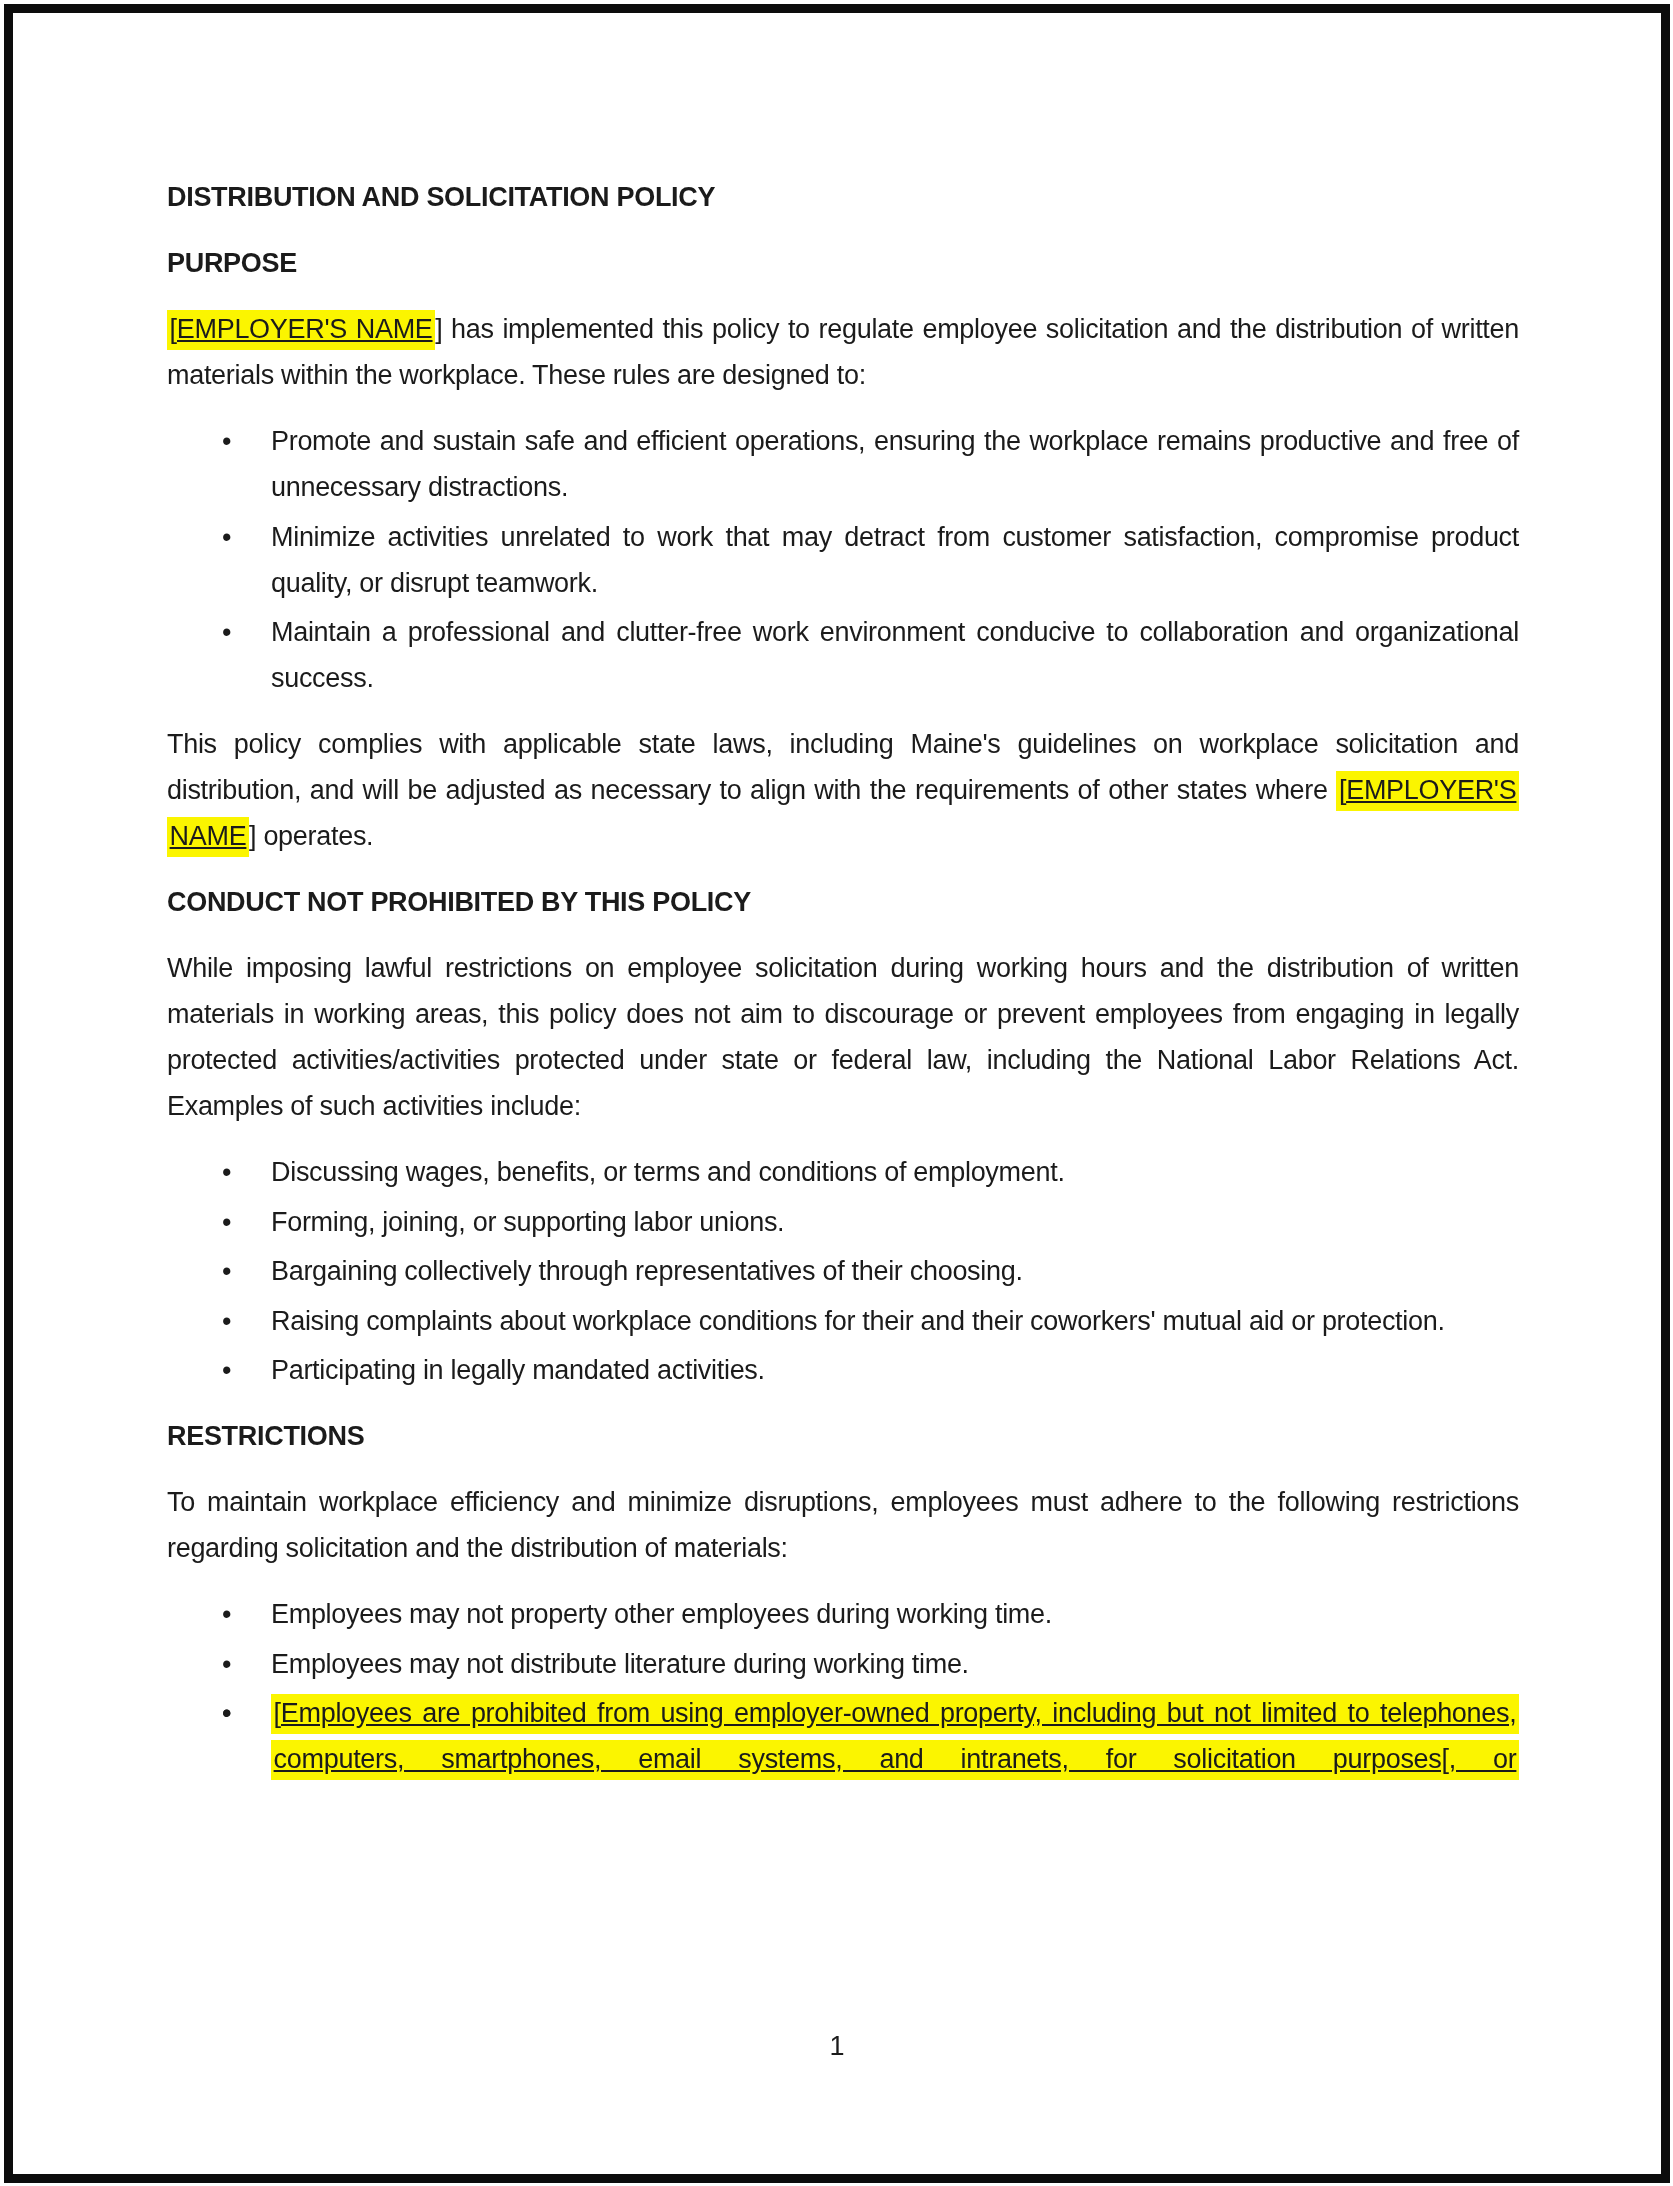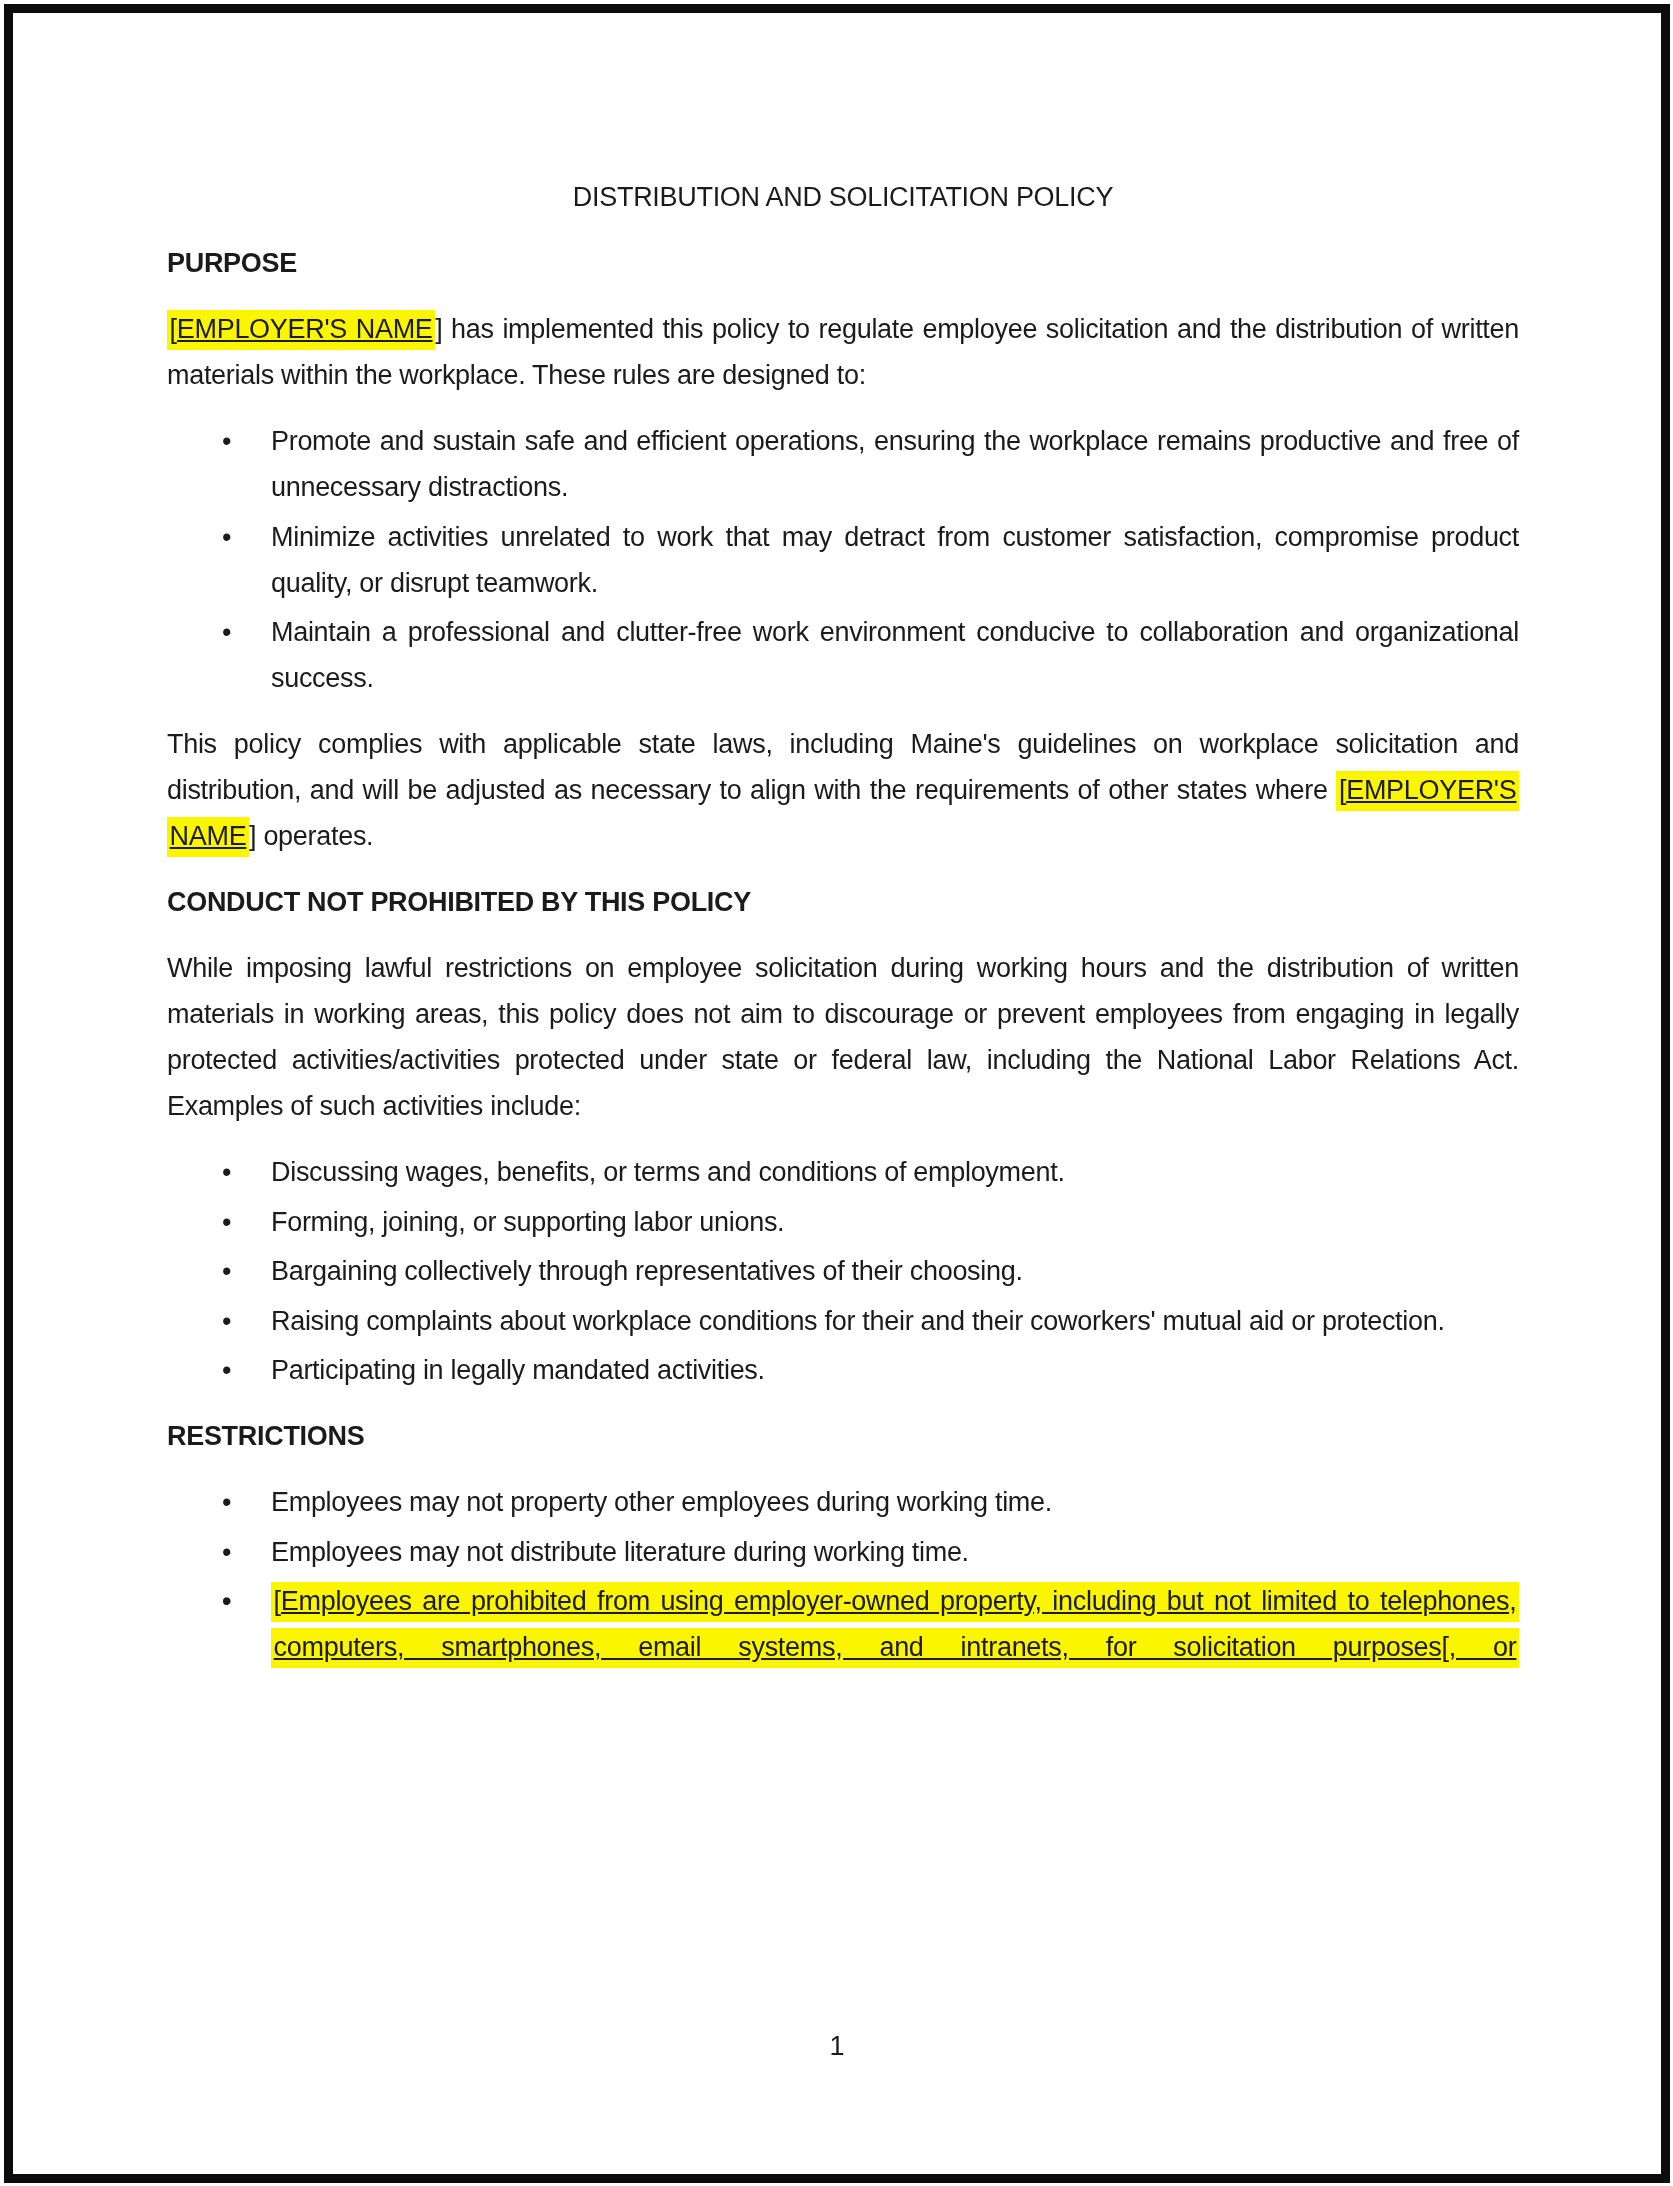--- a/index.html
+++ b/index.html
@@ -20,22 +20,21 @@
     position: absolute;
     left: 167px; top: 174px;
     width: 1352px;
     font-size: 27px;
     line-height: 46px;
     letter-spacing: -0.3px;
     text-align: justify;
   }
   .blk { margin: 0 0 20px 0; }
   .doc-title {
-    font-weight: normal;
-    text-align: center;
+    font-weight: bold;
   }
   .doc-heading {
     font-weight: bold;
     text-align: left;
   }
   ul.doc-list {
     list-style: none;
     margin: 0 0 20px 0;
     padding: 0 0 0 104px;
   }
@@ -81,20 +80,21 @@
     <div class="blk doc-heading">CONDUCT NOT PROHIBITED BY THIS POLICY</div>
     <div class="blk"><span>While imposing lawful restrictions on employee solicitation during working hours and the distribution of written materials in working areas, this policy does not aim to discourage or prevent employees from engaging in legally protected activities/activities protected under state or federal law, including the National Labor Relations Act. Examples of such activities include:</span></div>
     <ul class="doc-list">
       <li><span class="bullet">•</span><span>Discussing wages, benefits, or terms and conditions of employment.</span></li>
       <li><span class="bullet">•</span><span>Forming, joining, or supporting labor unions.</span></li>
       <li><span class="bullet">•</span><span>Bargaining collectively through representatives of their choosing.</span></li>
       <li><span class="bullet">•</span><span>Raising complaints about workplace conditions for their and their coworkers' mutual aid or protection.</span></li>
       <li><span class="bullet">•</span><span>Participating in legally mandated activities.</span></li>
     </ul>
     <div class="blk doc-heading">RESTRICTIONS</div>
+    <div class="blk"><span>To maintain workplace efficiency and minimize disruptions, employees must adhere to the following restrictions regarding solicitation and the distribution of materials:</span></div>
     <ul class="doc-list">
       <li><span class="bullet">•</span><span>Employees may not property other employees during working time.</span></li>
       <li><span class="bullet">•</span><span>Employees may not distribute literature during working time.</span></li>
       <li><span class="bullet">•</span></li>
       <li class="justify-last"><span class="bullet">•</span><span class="hl">[Employees are prohibited from using employer-owned property, including but not limited to telephones, computers, smartphones, email systems, and intranets, for solicitation purposes[, or</span></li>
     </ul>
   </div>
 
 <div class="page-number">1</div>
 

